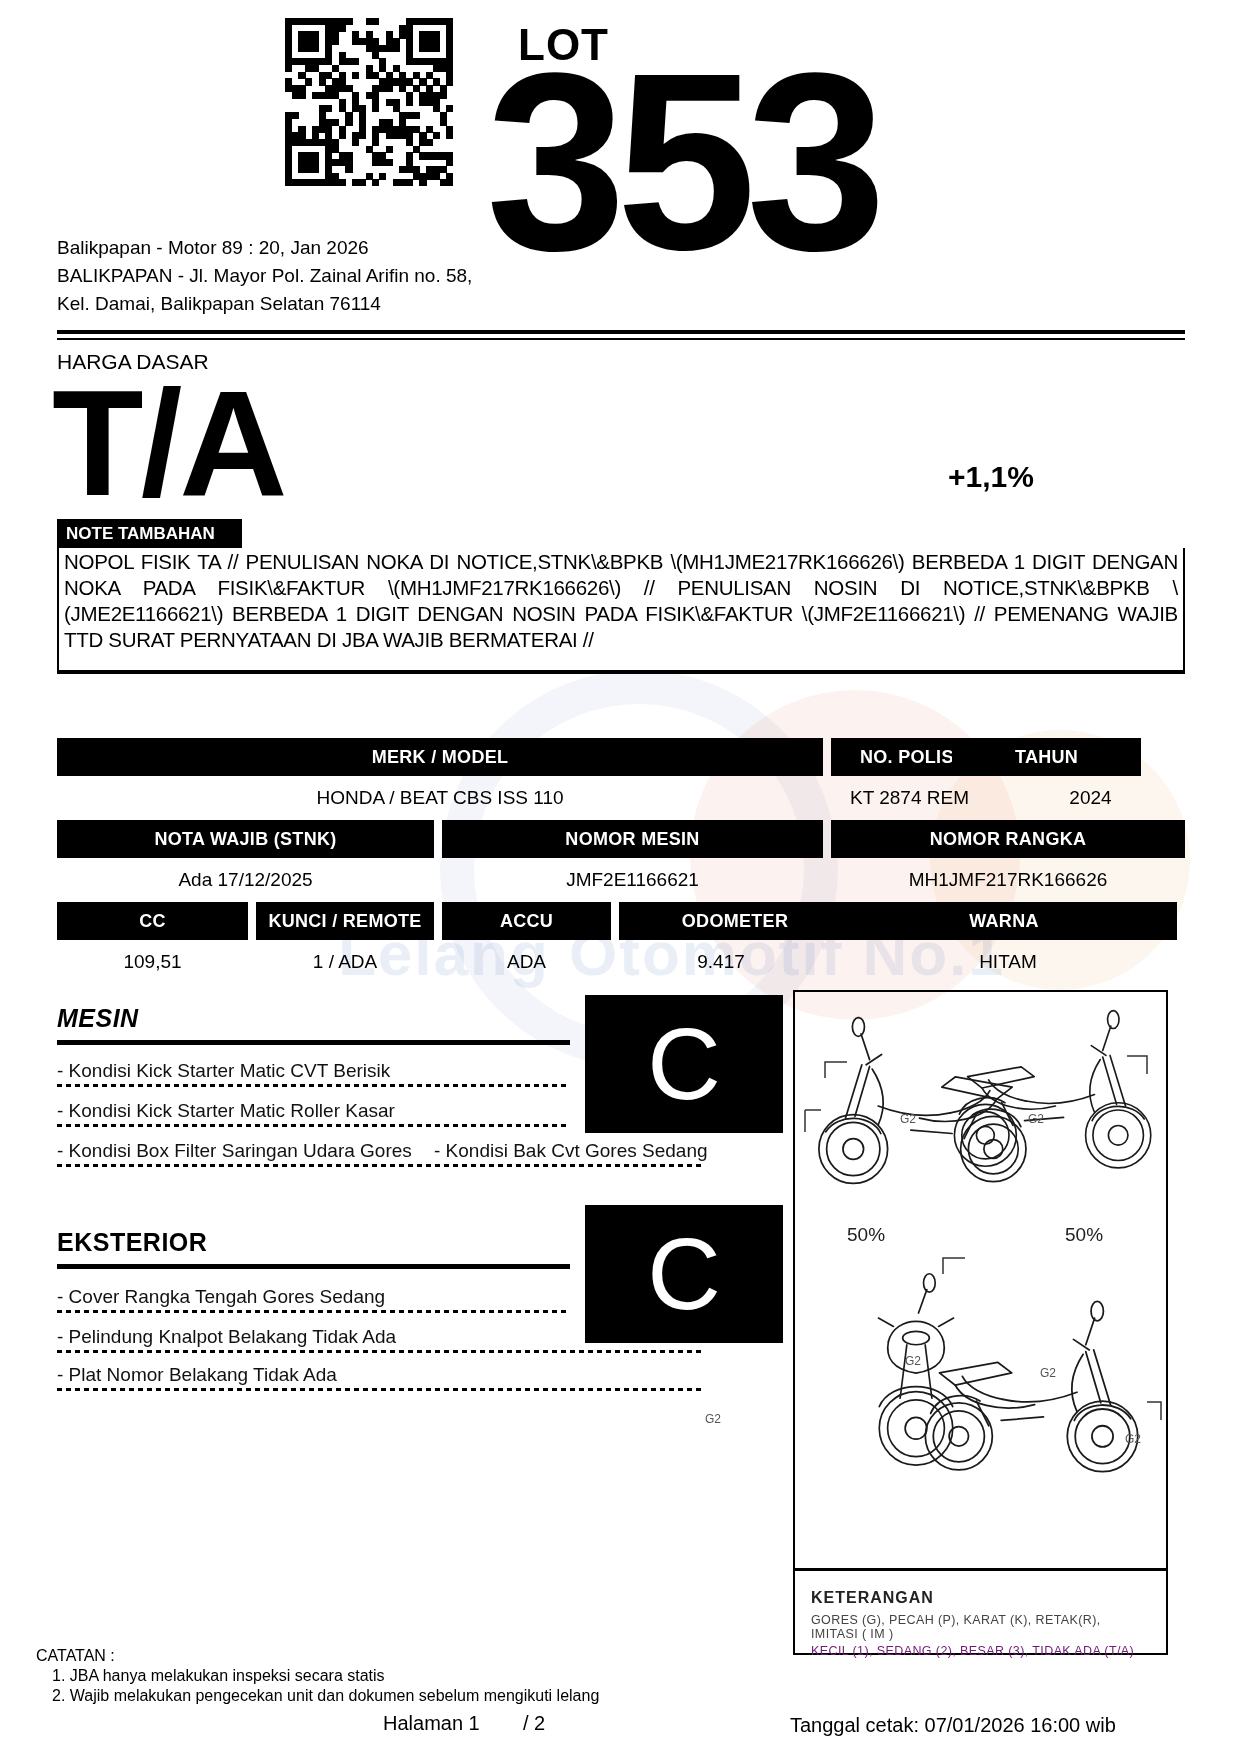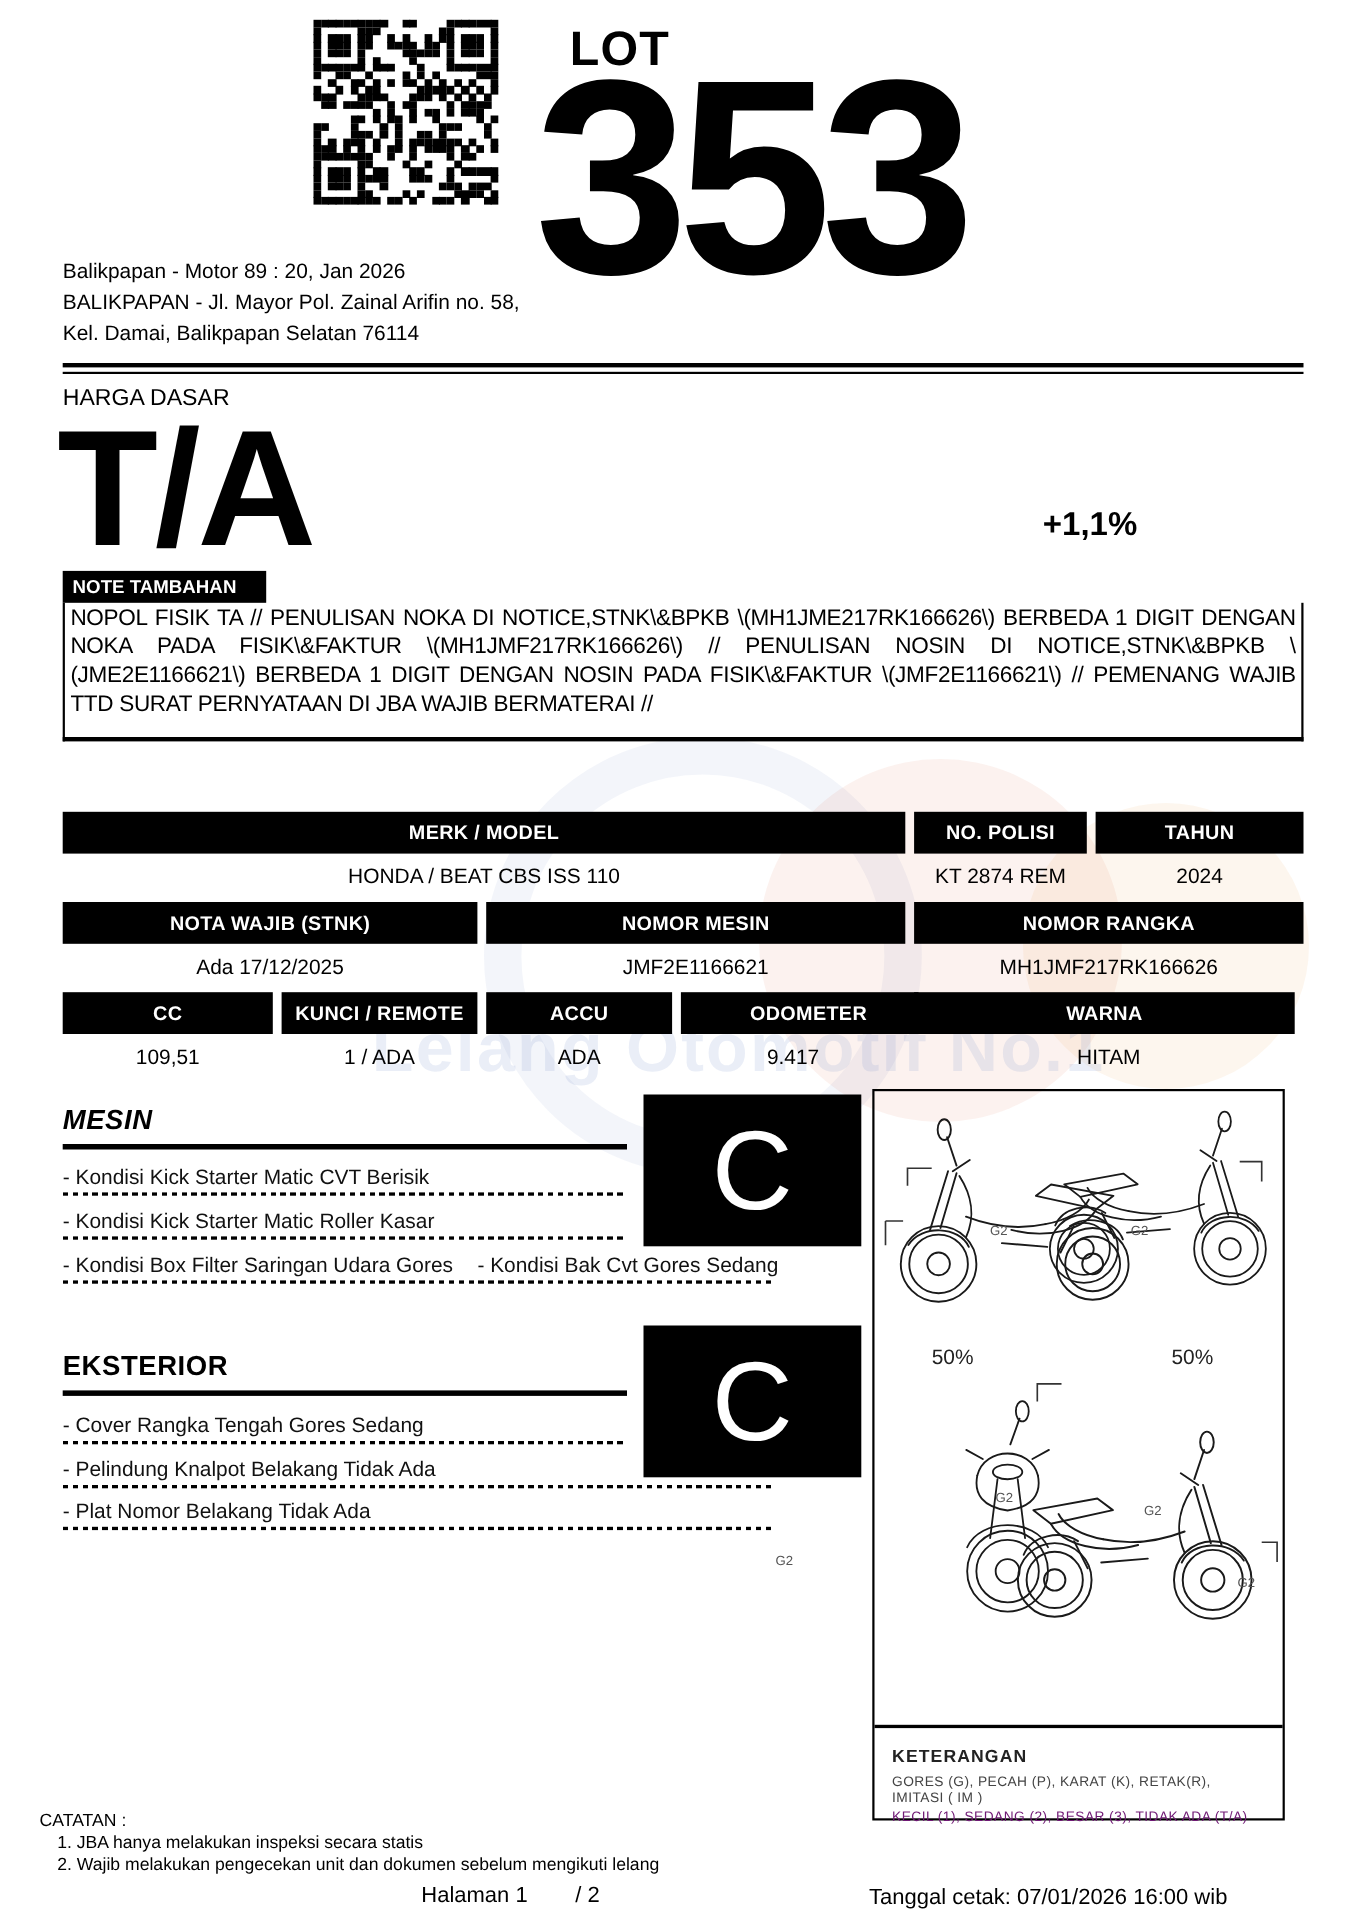--- a/index.html
+++ b/index.html
@@ -401,21 +401,21 @@
 
     <div class="harga-label">HARGA DASAR</div>
     <div class="harga-value">T/A</div>
     <div class="adjust">+1,1%</div>
 
     <div class="note-label">NOTE TAMBAHAN</div>
     <div class="note-box">NOPOL FISIK TA // PENULISAN NOKA DI NOTICE,STNK\&amp;BPKB \(MH1JME217RK166626\) BERBEDA 1 DIGIT DENGAN NOKA PADA FISIK\&amp;FAKTUR \(MH1JMF217RK166626\) // PENULISAN NOSIN DI NOTICE,STNK\&amp;BPKB \(JME2E1166621\) BERBEDA 1 DIGIT DENGAN NOSIN PADA FISIK\&amp;FAKTUR \(JMF2E1166621\) // PEMENANG WAJIB TTD SURAT PERNYATAAN DI JBA WAJIB BERMATERAI //</div>
 
     <div class="hcell" style="left:57px;top:738px;width:766px;">MERK / MODEL</div>
     <div class="hcell" style="left:831px;top:738px;width:157px;">NO. POLISI</div>
-    <div class="hcell" style="left:996px;top:738px;width:189px;">TAHUN</div>
+    <div class="hcell" style="left:952px;top:738px;width:189px;">TAHUN</div>
     <div class="vcell" style="left:57px;top:785px;width:766px;">HONDA / BEAT CBS ISS 110</div>
     <div class="vcell" style="left:831px;top:785px;width:157px;">KT 2874 REM</div>
     <div class="vcell" style="left:996px;top:785px;width:189px;">2024</div>
 
     <div class="hcell" style="left:57px;top:820px;width:377px;">NOTA WAJIB (STNK)</div>
     <div class="hcell" style="left:442px;top:820px;width:381px;">NOMOR MESIN</div>
     <div class="hcell" style="left:831px;top:820px;width:354px;">NOMOR RANGKA</div>
     <div class="vcell" style="left:57px;top:867px;width:377px;">Ada 17/12/2025</div>
     <div class="vcell" style="left:442px;top:867px;width:381px;">JMF2E1166621</div>
     <div class="vcell" style="left:831px;top:867px;width:354px;">MH1JMF217RK166626</div>

